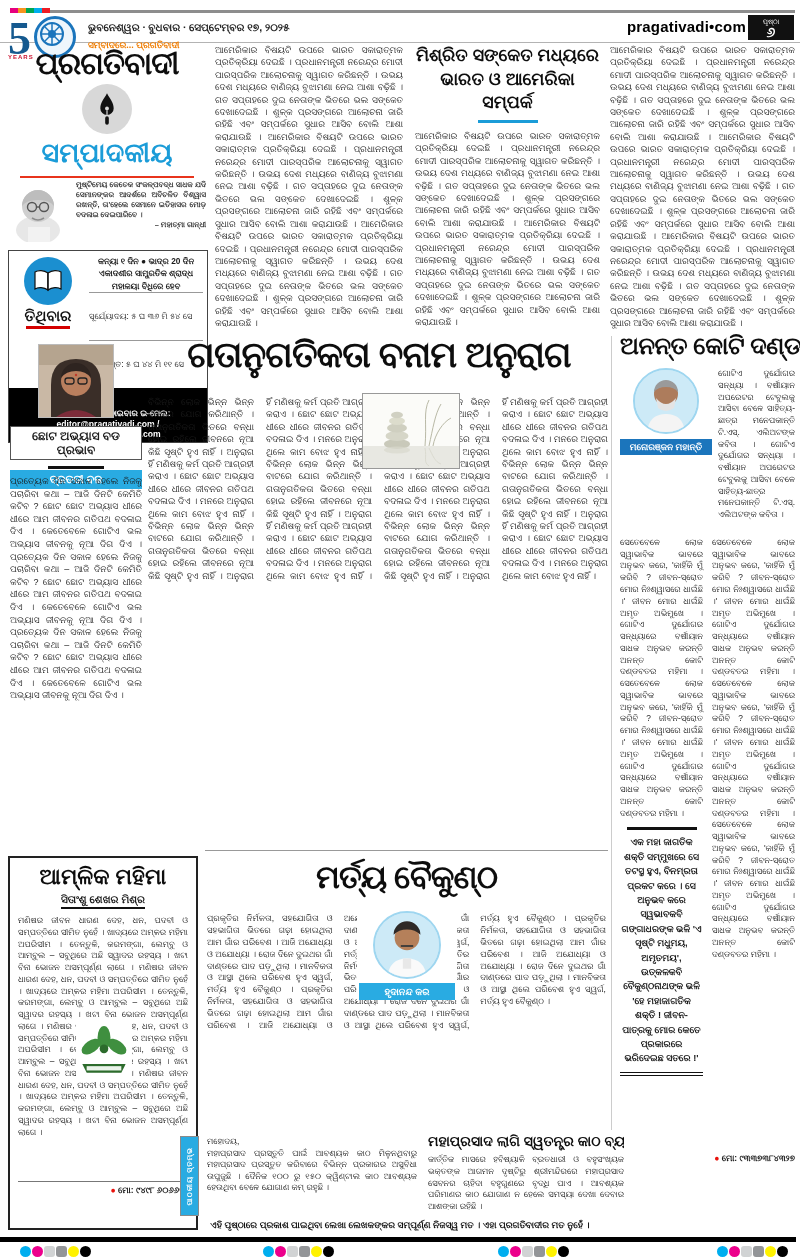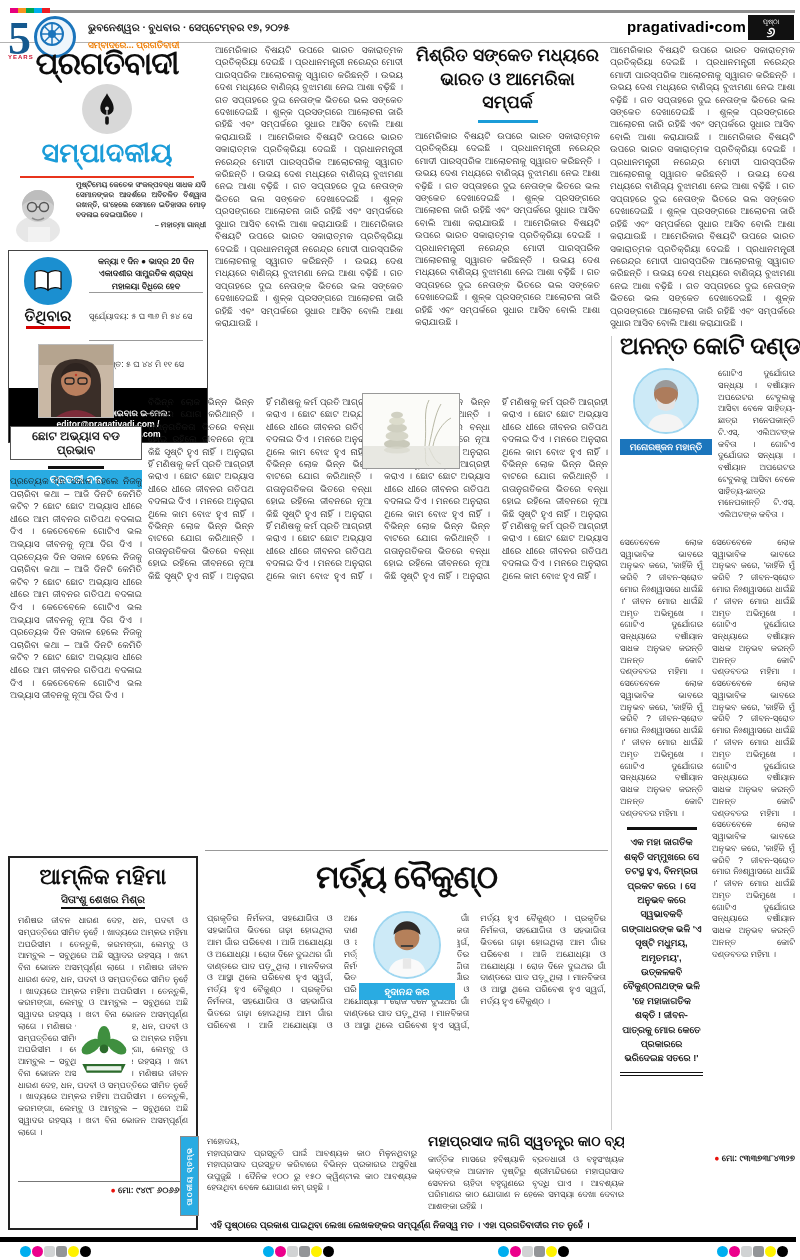--- a/index.html
+++ b/index.html
@@ -221,20 +221,21 @@
   </div>
 
   <div class="abs edi-col edi-c1 just ohide">ଆମେରିକାର ବିଷୟଟି ଉପରେ ଭାରତ ସକାରାତ୍ମକ ପ୍ରତିକ୍ରିୟା ଦେଇଛି । ପ୍ରଧାନମନ୍ତ୍ରୀ ନରେନ୍ଦ୍ର ମୋଦୀ ପାରସ୍ପରିକ ଆଲୋଚନାକୁ ସ୍ୱାଗତ କରିଛନ୍ତି । ଉଭୟ ଦେଶ ମଧ୍ୟରେ ବାଣିଜ୍ୟ ବୁଝାମଣା ନେଇ ଆଶା ବଢ଼ିଛି । ଗତ ସପ୍ତାହରେ ଦୁଇ ନେତାଙ୍କ ଭିତରେ ଭଲ ସଙ୍କେତ ଦେଖାଦେଇଛି । ଶୁଳ୍କ ପ୍ରସଙ୍ଗରେ ଆଲୋଚନା ଜାରି ରହିଛି ଏବଂ ସମ୍ପର୍କରେ ସୁଧାର ଆସିବ ବୋଲି ଆଶା କରାଯାଉଛି । ଆମେରିକାର ବିଷୟଟି ଉପରେ ଭାରତ ସକାରାତ୍ମକ ପ୍ରତିକ୍ରିୟା ଦେଇଛି । ପ୍ରଧାନମନ୍ତ୍ରୀ ନରେନ୍ଦ୍ର ମୋଦୀ ପାରସ୍ପରିକ ଆଲୋଚନାକୁ ସ୍ୱାଗତ କରିଛନ୍ତି । ଉଭୟ ଦେଶ ମଧ୍ୟରେ ବାଣିଜ୍ୟ ବୁଝାମଣା ନେଇ ଆଶା ବଢ଼ିଛି । ଗତ ସପ୍ତାହରେ ଦୁଇ ନେତାଙ୍କ ଭିତରେ ଭଲ ସଙ୍କେତ ଦେଖାଦେଇଛି । ଶୁଳ୍କ ପ୍ରସଙ୍ଗରେ ଆଲୋଚନା ଜାରି ରହିଛି ଏବଂ ସମ୍ପର୍କରେ ସୁଧାର ଆସିବ ବୋଲି ଆଶା କରାଯାଉଛି । ଆମେରିକାର ବିଷୟଟି ଉପରେ ଭାରତ ସକାରାତ୍ମକ ପ୍ରତିକ୍ରିୟା ଦେଇଛି । ପ୍ରଧାନମନ୍ତ୍ରୀ ନରେନ୍ଦ୍ର ମୋଦୀ ପାରସ୍ପରିକ ଆଲୋଚନାକୁ ସ୍ୱାଗତ କରିଛନ୍ତି । ଉଭୟ ଦେଶ ମଧ୍ୟରେ ବାଣିଜ୍ୟ ବୁଝାମଣା ନେଇ ଆଶା ବଢ଼ିଛି । ଗତ ସପ୍ତାହରେ ଦୁଇ ନେତାଙ୍କ ଭିତରେ ଭଲ ସଙ୍କେତ ଦେଖାଦେଇଛି । ଶୁଳ୍କ ପ୍ରସଙ୍ଗରେ ଆଲୋଚନା ଜାରି ରହିଛି ଏବଂ ସମ୍ପର୍କରେ ସୁଧାର ଆସିବ ବୋଲି ଆଶା କରାଯାଉଛି ।</div>
   <div class="abs edi-col edi-c2 ohide">
     <div class="edi-headline">ମିଶ୍ରିତ ସଙ୍କେତ ମଧ୍ୟରେ ଭାରତ ଓ ଆମେରିକା ସମ୍ପର୍କ</div>
     <div class="edi-underline"></div>
     <div class="just">ଆମେରିକାର ବିଷୟଟି ଉପରେ ଭାରତ ସକାରାତ୍ମକ ପ୍ରତିକ୍ରିୟା ଦେଇଛି । ପ୍ରଧାନମନ୍ତ୍ରୀ ନରେନ୍ଦ୍ର ମୋଦୀ ପାରସ୍ପରିକ ଆଲୋଚନାକୁ ସ୍ୱାଗତ କରିଛନ୍ତି । ଉଭୟ ଦେଶ ମଧ୍ୟରେ ବାଣିଜ୍ୟ ବୁଝାମଣା ନେଇ ଆଶା ବଢ଼ିଛି । ଗତ ସପ୍ତାହରେ ଦୁଇ ନେତାଙ୍କ ଭିତରେ ଭଲ ସଙ୍କେତ ଦେଖାଦେଇଛି । ଶୁଳ୍କ ପ୍ରସଙ୍ଗରେ ଆଲୋଚନା ଜାରି ରହିଛି ଏବଂ ସମ୍ପର୍କରେ ସୁଧାର ଆସିବ ବୋଲି ଆଶା କରାଯାଉଛି । ଆମେରିକାର ବିଷୟଟି ଉପରେ ଭାରତ ସକାରାତ୍ମକ ପ୍ରତିକ୍ରିୟା ଦେଇଛି । ପ୍ରଧାନମନ୍ତ୍ରୀ ନରେନ୍ଦ୍ର ମୋଦୀ ପାରସ୍ପରିକ ଆଲୋଚନାକୁ ସ୍ୱାଗତ କରିଛନ୍ତି । ଉଭୟ ଦେଶ ମଧ୍ୟରେ ବାଣିଜ୍ୟ ବୁଝାମଣା ନେଇ ଆଶା ବଢ଼ିଛି । ଗତ ସପ୍ତାହରେ ଦୁଇ ନେତାଙ୍କ ଭିତରେ ଭଲ ସଙ୍କେତ ଦେଖାଦେଇଛି । ଶୁଳ୍କ ପ୍ରସଙ୍ଗରେ ଆଲୋଚନା ଜାରି ରହିଛି ଏବଂ ସମ୍ପର୍କରେ ସୁଧାର ଆସିବ ବୋଲି ଆଶା କରାଯାଉଛି ।</div>
   </div>
   <div class="abs edi-col edi-c3 just ohide">ଆମେରିକାର ବିଷୟଟି ଉପରେ ଭାରତ ସକାରାତ୍ମକ ପ୍ରତିକ୍ରିୟା ଦେଇଛି । ପ୍ରଧାନମନ୍ତ୍ରୀ ନରେନ୍ଦ୍ର ମୋଦୀ ପାରସ୍ପରିକ ଆଲୋଚନାକୁ ସ୍ୱାଗତ କରିଛନ୍ତି । ଉଭୟ ଦେଶ ମଧ୍ୟରେ ବାଣିଜ୍ୟ ବୁଝାମଣା ନେଇ ଆଶା ବଢ଼ିଛି । ଗତ ସପ୍ତାହରେ ଦୁଇ ନେତାଙ୍କ ଭିତରେ ଭଲ ସଙ୍କେତ ଦେଖାଦେଇଛି । ଶୁଳ୍କ ପ୍ରସଙ୍ଗରେ ଆଲୋଚନା ଜାରି ରହିଛି ଏବଂ ସମ୍ପର୍କରେ ସୁଧାର ଆସିବ ବୋଲି ଆଶା କରାଯାଉଛି । ଆମେରିକାର ବିଷୟଟି ଉପରେ ଭାରତ ସକାରାତ୍ମକ ପ୍ରତିକ୍ରିୟା ଦେଇଛି । ପ୍ରଧାନମନ୍ତ୍ରୀ ନରେନ୍ଦ୍ର ମୋଦୀ ପାରସ୍ପରିକ ଆଲୋଚନାକୁ ସ୍ୱାଗତ କରିଛନ୍ତି । ଉଭୟ ଦେଶ ମଧ୍ୟରେ ବାଣିଜ୍ୟ ବୁଝାମଣା ନେଇ ଆଶା ବଢ଼ିଛି । ଗତ ସପ୍ତାହରେ ଦୁଇ ନେତାଙ୍କ ଭିତରେ ଭଲ ସଙ୍କେତ ଦେଖାଦେଇଛି । ଶୁଳ୍କ ପ୍ରସଙ୍ଗରେ ଆଲୋଚନା ଜାରି ରହିଛି ଏବଂ ସମ୍ପର୍କରେ ସୁଧାର ଆସିବ ବୋଲି ଆଶା କରାଯାଉଛି । ଆମେରିକାର ବିଷୟଟି ଉପରେ ଭାରତ ସକାରାତ୍ମକ ପ୍ରତିକ୍ରିୟା ଦେଇଛି । ପ୍ରଧାନମନ୍ତ୍ରୀ ନରେନ୍ଦ୍ର ମୋଦୀ ପାରସ୍ପରିକ ଆଲୋଚନାକୁ ସ୍ୱାଗତ କରିଛନ୍ତି । ଉଭୟ ଦେଶ ମଧ୍ୟରେ ବାଣିଜ୍ୟ ବୁଝାମଣା ନେଇ ଆଶା ବଢ଼ିଛି । ଗତ ସପ୍ତାହରେ ଦୁଇ ନେତାଙ୍କ ଭିତରେ ଭଲ ସଙ୍କେତ ଦେଖାଦେଇଛି । ଶୁଳ୍କ ପ୍ରସଙ୍ଗରେ ଆଲୋଚନା ଜାରି ରହିଛି ଏବଂ ସମ୍ପର୍କରେ ସୁଧାର ଆସିବ ବୋଲି ଆଶା କରାଯାଉଛି ।</div>
 
+  <div class="abs feature-headline">ଗତାନୁଗତିକତା ବନାମ ଅନୁରାଗ</div>
 
   <div class="abs author-block">
     <svg class="author-photo" viewBox="0 0 74 72">
       <rect width="74" height="72" fill="#c9b8a5"></rect>
       <rect width="74" height="20" fill="#b5a48f"></rect>
       <path d="M12 72 V40 q0-26 25-26 t25 26 V72z" fill="#3a2e28"></path>
       <circle cx="37" cy="36" r="15" fill="#b97f5e"></circle>
       <path d="M22 33 a15 15 0 0 1 30 0 q-5-7-15-7 t-15 7z" fill="#2e2420"></path>
       <rect x="26" y="33" width="9" height="6" rx="2.5" fill="none" stroke="#222" stroke-width="1.3"></rect>
       <rect x="39" y="33" width="9" height="6" rx="2.5" fill="none" stroke="#222" stroke-width="1.3"></rect>

